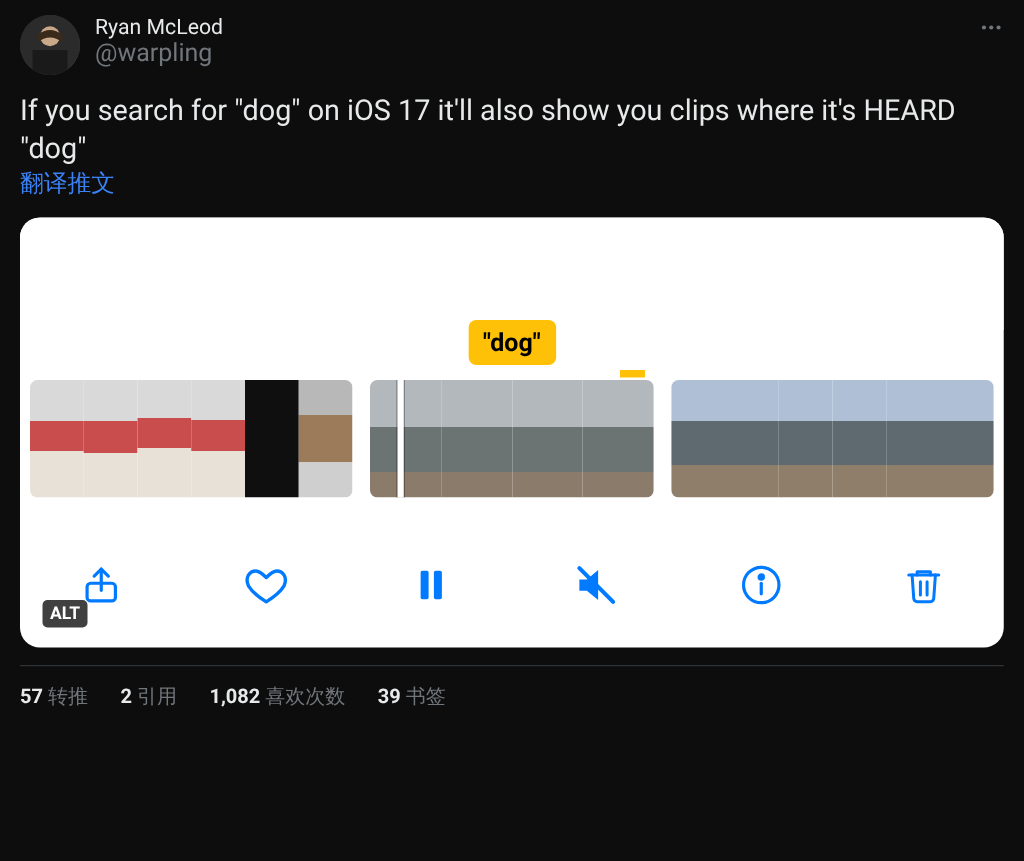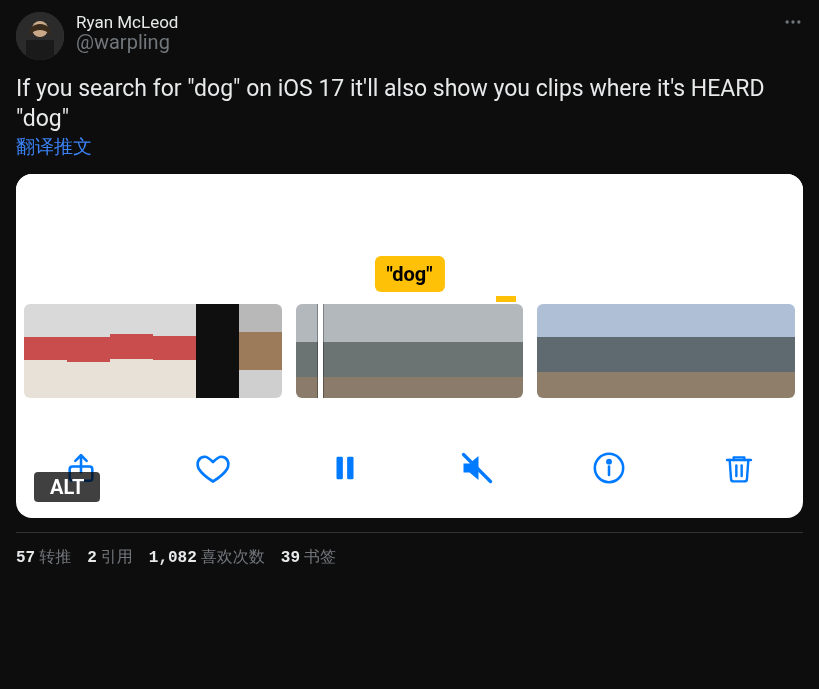--- a/index.html
+++ b/index.html
@@ -153,43 +153,42 @@
     display: flex;
     align-items: center;
     justify-content: center;
   }
   .alt-badge {
     position: absolute;
     left: 18px;
     bottom: 16px;
     background: rgba(0,0,0,0.75);
     color: #fff;
-    font-size: 20px;
+    font-size: 14px;
     font-weight: 700;
-    padding: 3px 16px;
+    padding: 3px 6px;
     border-radius: 4px;
   }
   .meta-line {
     margin-top: 16px;
     font-size: 16px;
     color: #71767b;
   }
   .meta-line .view-count { color: #e7e9ea; font-weight: 700; }
   .divider {
     margin-top: 14px;
     border: none;
     border-top: 1px solid #2f3336;
   }
   .stats {
     display: flex;
-    gap: 16px;
+    gap: 26px;
     padding-top: 14px;
     font-size: 16px;
     color: #71767b;
-    font-family: Liberation Mono, monospace;
   }
   .stats .num { color: #e7e9ea; font-weight: 700; margin-right: 4px; }
   .stats .stat { cursor: pointer; }
 </style>
 </head>
 <body>
 
 <div class="tweet">
 
   <div class="header">

